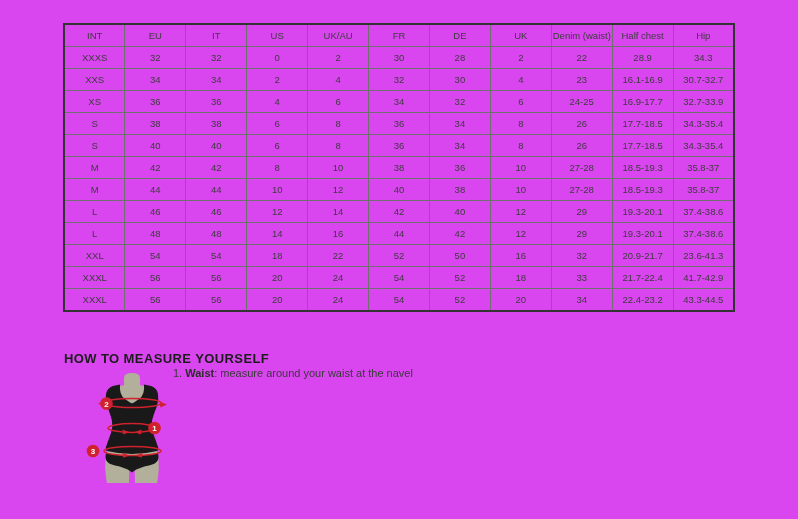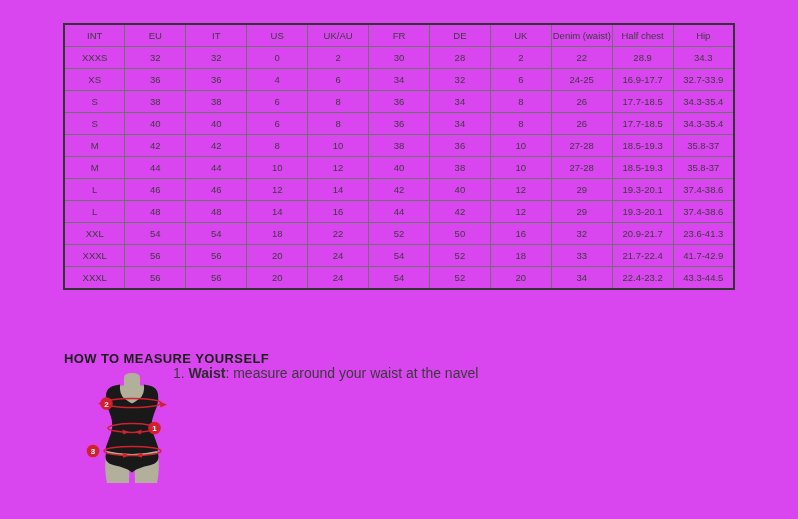--- a/index.html
+++ b/index.html
@@ -28,21 +28,21 @@
     font-weight:normal;white-space:nowrap;overflow:hidden;
   }
   .measure-section{position:absolute;left:0;top:0;width:798px;height:519px;pointer-events:none;}
   .measure-heading{
     position:absolute;left:64px;top:351px;margin:0;
     font-size:13px;font-weight:bold;letter-spacing:.4px;color:#1c1c1c;
   }
   .figure-wrap{position:absolute;left:83px;top:371px;width:104px;height:118px;}
   .steps{
     position:absolute;left:173px;top:369px;margin:0;padding:0;list-style:none;
-    font-size:14px;color:#3a3a3a;
+    font-size:11px;color:#3a3a3a;
   }
   .steps li{margin:0 0 7px 0;line-height:9px;white-space:nowrap;}
   .steps .step-label{font-weight:bold;color:#2c2c2c;}
   .khaki{fill:var(--mannequin);}
   .garment{fill:var(--garment);}
   .tape{fill:none;stroke:var(--accent-red);stroke-width:1.5;}
   .tape-arrow{fill:var(--accent-red);}
   .badge-circle{fill:var(--accent-red);}
   .badge-num{fill:#ffffff;font-size:8px;font-weight:bold;font-family:"Liberation Sans",sans-serif;text-anchor:middle;}
 </style>
@@ -75,20 +75,33 @@
           <td>0</td>
           <td>2</td>
           <td>30</td>
           <td>28</td>
           <td>2</td>
           <td>22</td>
           <td>28.9</td>
           <td>34.3</td>
         </tr>
         <tr>
+          <td>XXS</td>
+          <td>34</td>
+          <td>34</td>
+          <td>2</td>
+          <td>4</td>
+          <td>32</td>
+          <td>30</td>
+          <td>4</td>
+          <td>23</td>
+          <td>16.1-16.9</td>
+          <td>30.7-32.7</td>
+        </tr>
+        <tr>
           <td>XS</td>
           <td>36</td>
           <td>36</td>
           <td>4</td>
           <td>6</td>
           <td>34</td>
           <td>32</td>
           <td>6</td>
           <td>24-25</td>
           <td>16.9-17.7</td>

